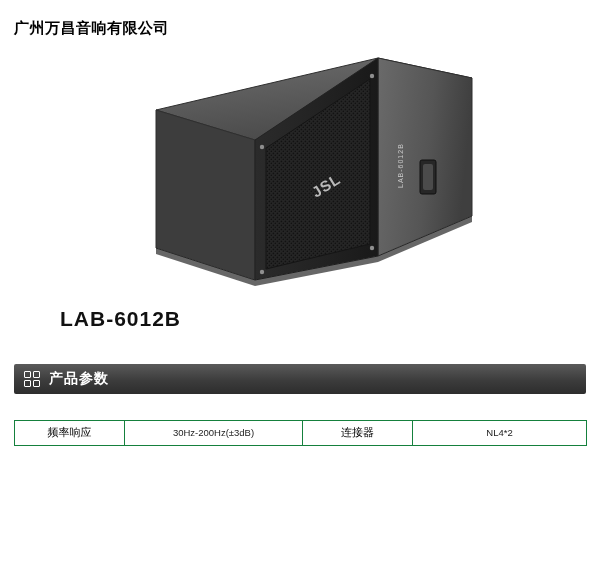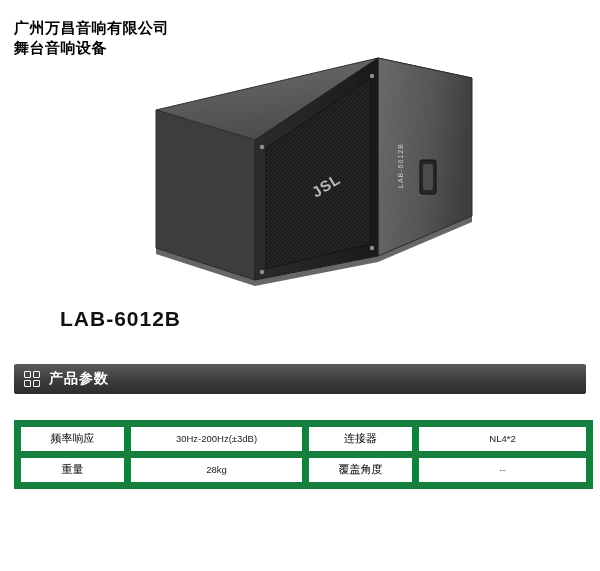--- a/index.html
+++ b/index.html
@@ -93,21 +93,21 @@
     position: absolute;
     left: 14px;
     top: 420px;
     width: 572px;
     border-collapse: collapse;
     table-layout: fixed;
     font-size: 9.5px;
     color: #222;
   }
   .spec-table td {
-    border: 7px solid #15803d;
+    border: 1px solid #15803d;
     height: 22px;
     padding: 1px 3px;
     text-align: center;
     vertical-align: middle;
     line-height: 1.25;
     word-break: break-all;
   }
   .spec-table td.label {
     font-size: 11px;
     color: #000;
@@ -120,21 +120,20 @@
     color: #555;
   }
 </style>
 </head>
 <body>
 
 <div class="page">
 
   <div class="company-block">
     <div class="company-line">广州万昌音响有限公司</div>
-    <div class="company-line">舞台音响设备</div>
   </div>
 
   <div class="product-image-wrap">
     <svg class="speaker-svg" width="370" height="240" viewBox="0 0 370 240" xmlns="http://www.w3.org/2000/svg">
       <defs>
         <linearGradient id="topFace" x1="0" y1="0" x2="0.4" y2="1">
           <stop offset="0%" stop-color="#6d6d6d"></stop>
           <stop offset="100%" stop-color="#4a4a4a"></stop>
         </linearGradient>
         <linearGradient id="frontFace" x1="0" y1="0" x2="1" y2="0">
@@ -203,22 +202,16 @@
         <col class="col-l2">
         <col class="col-v2">
     </colgroup>
     <tbody>
       <tr>
         <td class="label">频率响应</td>
         <td>30Hz-200Hz(±3dB)</td>
         <td class="label">连接器</td>
         <td>NL4*2</td>
       </tr>
-      <tr>
-        <td class="label">重量</td>
-        <td>28kg</td>
-        <td class="label">覆盖角度</td>
-        <td class="dash">--</td>
-      </tr>
     </tbody>
   </table>
 
 </div>
 
 </body></html>

